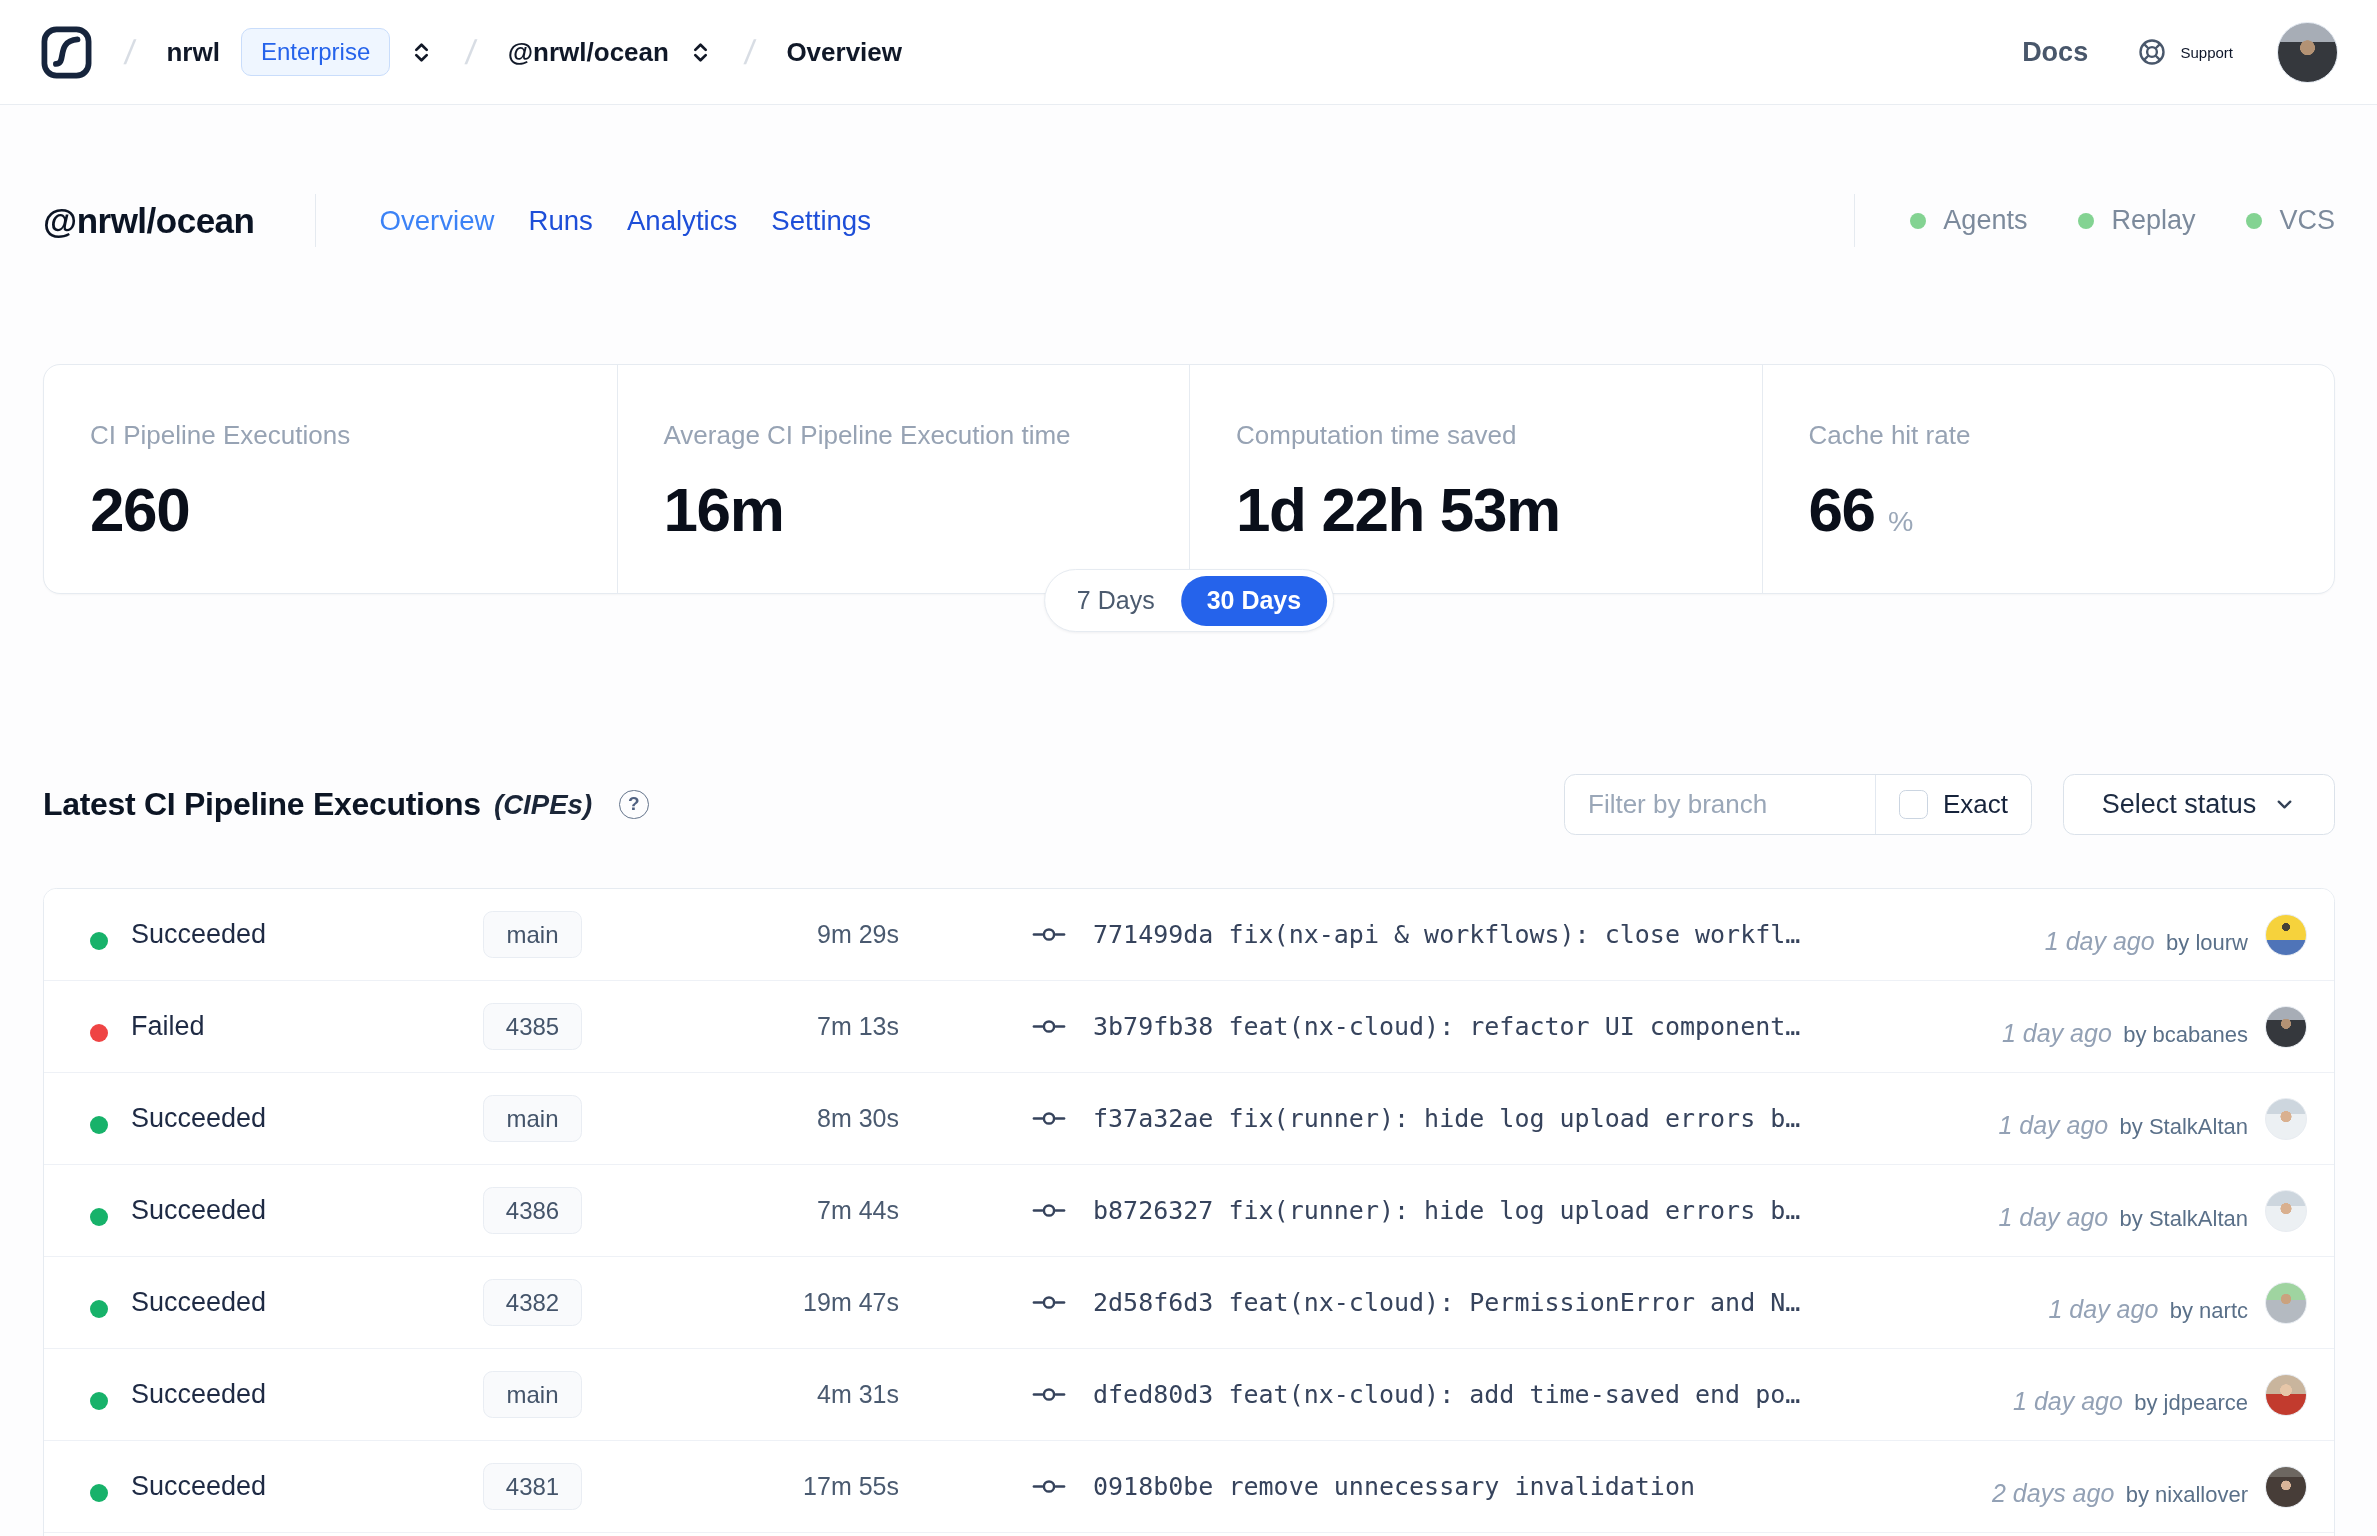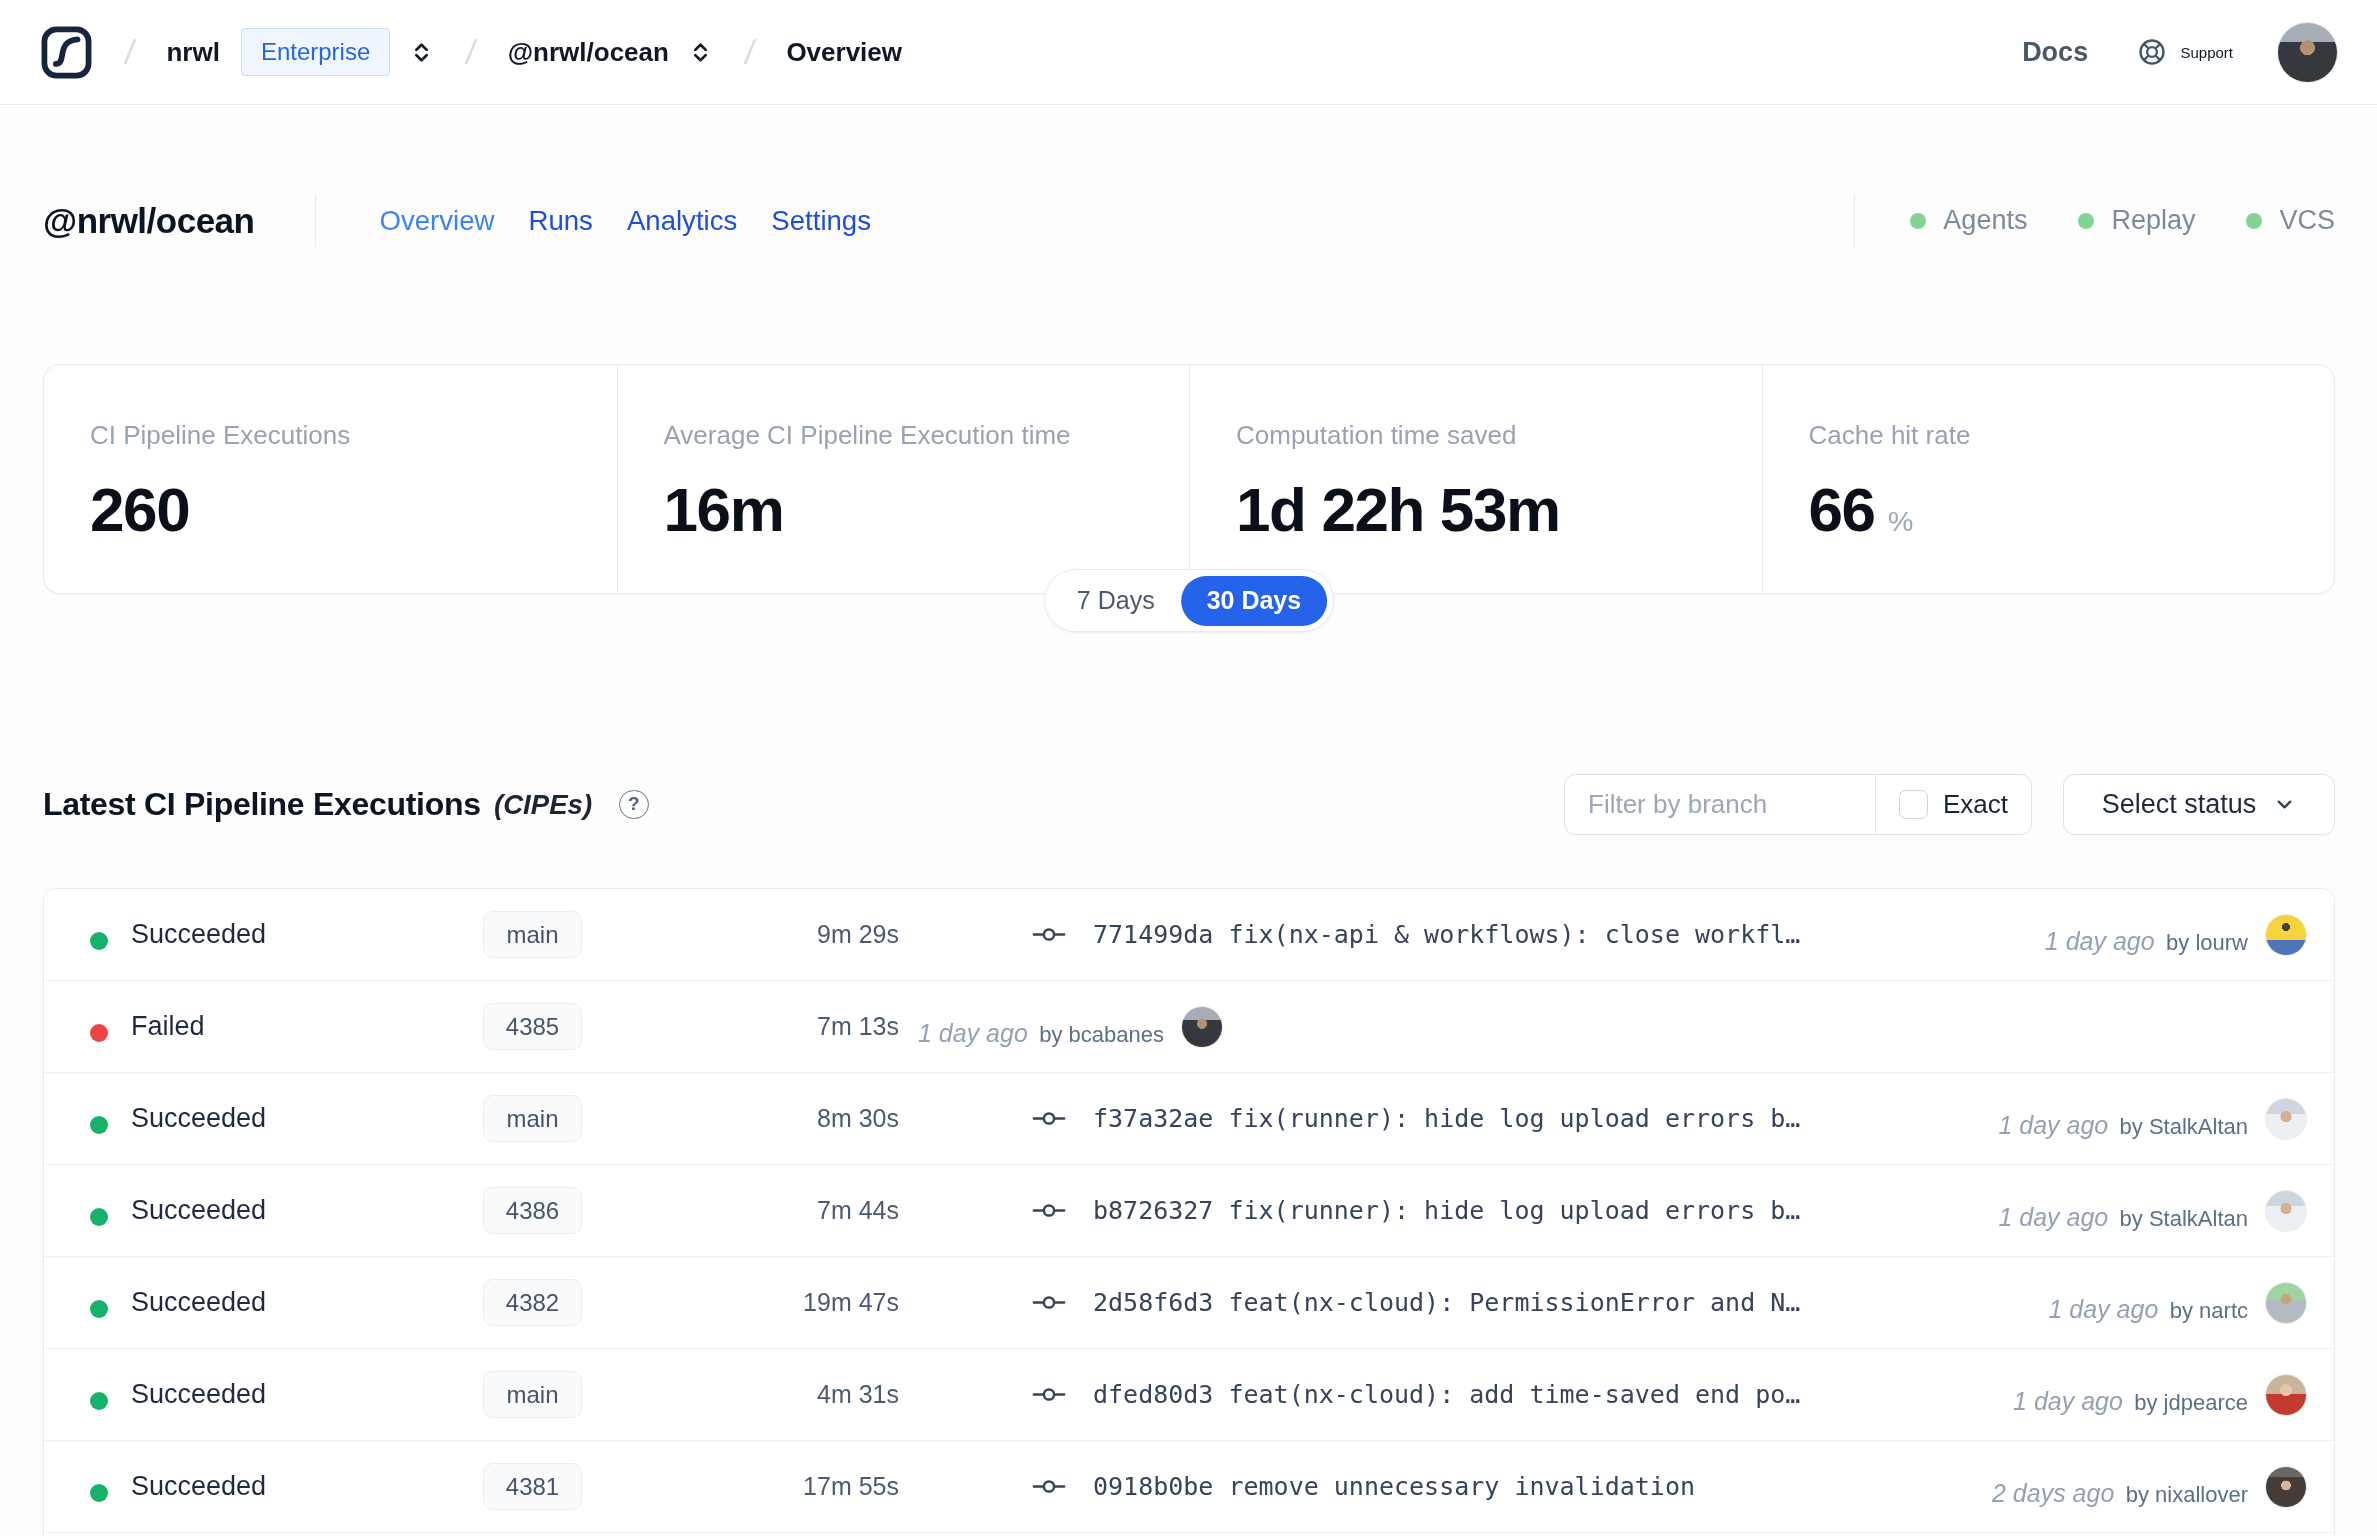--- a/index.html
+++ b/index.html
@@ -13,21 +13,21 @@
 
   
   .topnav {
     position:absolute; top:0; left:0; width:2378px; height:105px;
     background:#fff; border-bottom:1px solid #e9edf2;
     display:flex; align-items:center; padding:0 40px;
   }
   .crumb-slash { color:#d8dde4; font-size:34px; font-weight:300; margin:0 32px; transform:skewX(-8deg); }
   .crumb-text { font-size:26px; font-weight:700; color:#101828; }
   .ent-badge {
-    margin-left:21px; padding:8.6px 19px; border-radius:4px;
+    margin-left:21px; padding:8.6px 19px; border-radius:10px;
     background:#eff6ff; border:1px solid #c9ddfb; color:#2563eb;
     font-size:24px; font-weight:500; cursor:pointer;
   }
   .selector-icon { margin-left:19px; cursor:pointer; }
   .nav-spacer { flex:1; }
   .nav-link { font-size:27px; font-weight:600; color:#49576b; cursor:pointer; }
   .nav-link-group { display:flex; align-items:center; gap:13.3px; margin-left:49px; cursor:pointer; }
   .nav-avatar {
     width:61px; height:61px; border-radius:50%; margin-left:44px; cursor:pointer;
     border:1px solid #e2e8f0;
@@ -308,20 +308,33 @@
 
   <div class="cipe-row">
     <div class="cell-status">
       <span class="status-dot" style="background: rgb(239, 68, 68);"></span>
       <span class="status-label">Failed</span>
     </div>
     <div class="cell-branch">
       <span class="branch-badge">4385</span>
     </div>
     <div class="cell-duration">7m 13s</div>
+    <div class="cell-commit">
+      <span>
+        <svg width="34" height="23" viewBox="0 0 36 24" fill="none" stroke="#36435c" stroke-width="2.6" stroke-linecap="round">
+          <path d="M2 12 L11 12"></path>
+              <circle cx="18" cy="12" r="5.4"></circle>
+              <path d="M25 12 L34 12"></path>
+        </svg>
+      </span>
+      <span class="commit-text">
+        <span>3b79fb38</span>
+        <span>feat(nx-cloud): refactor UI component…</span>
+      </span>
+    </div>
     <div class="cell-meta">
       <span class="time-ago">1 day ago</span>
       <span class="author">by bcabanes</span>
       <span class="row-avatar avatar av-bcabanes"></span>
     </div>
   </div>
 
   <div class="cipe-row">
     <div class="cell-status">
       <span class="status-dot" style="background: rgb(23, 178, 106);"></span>

